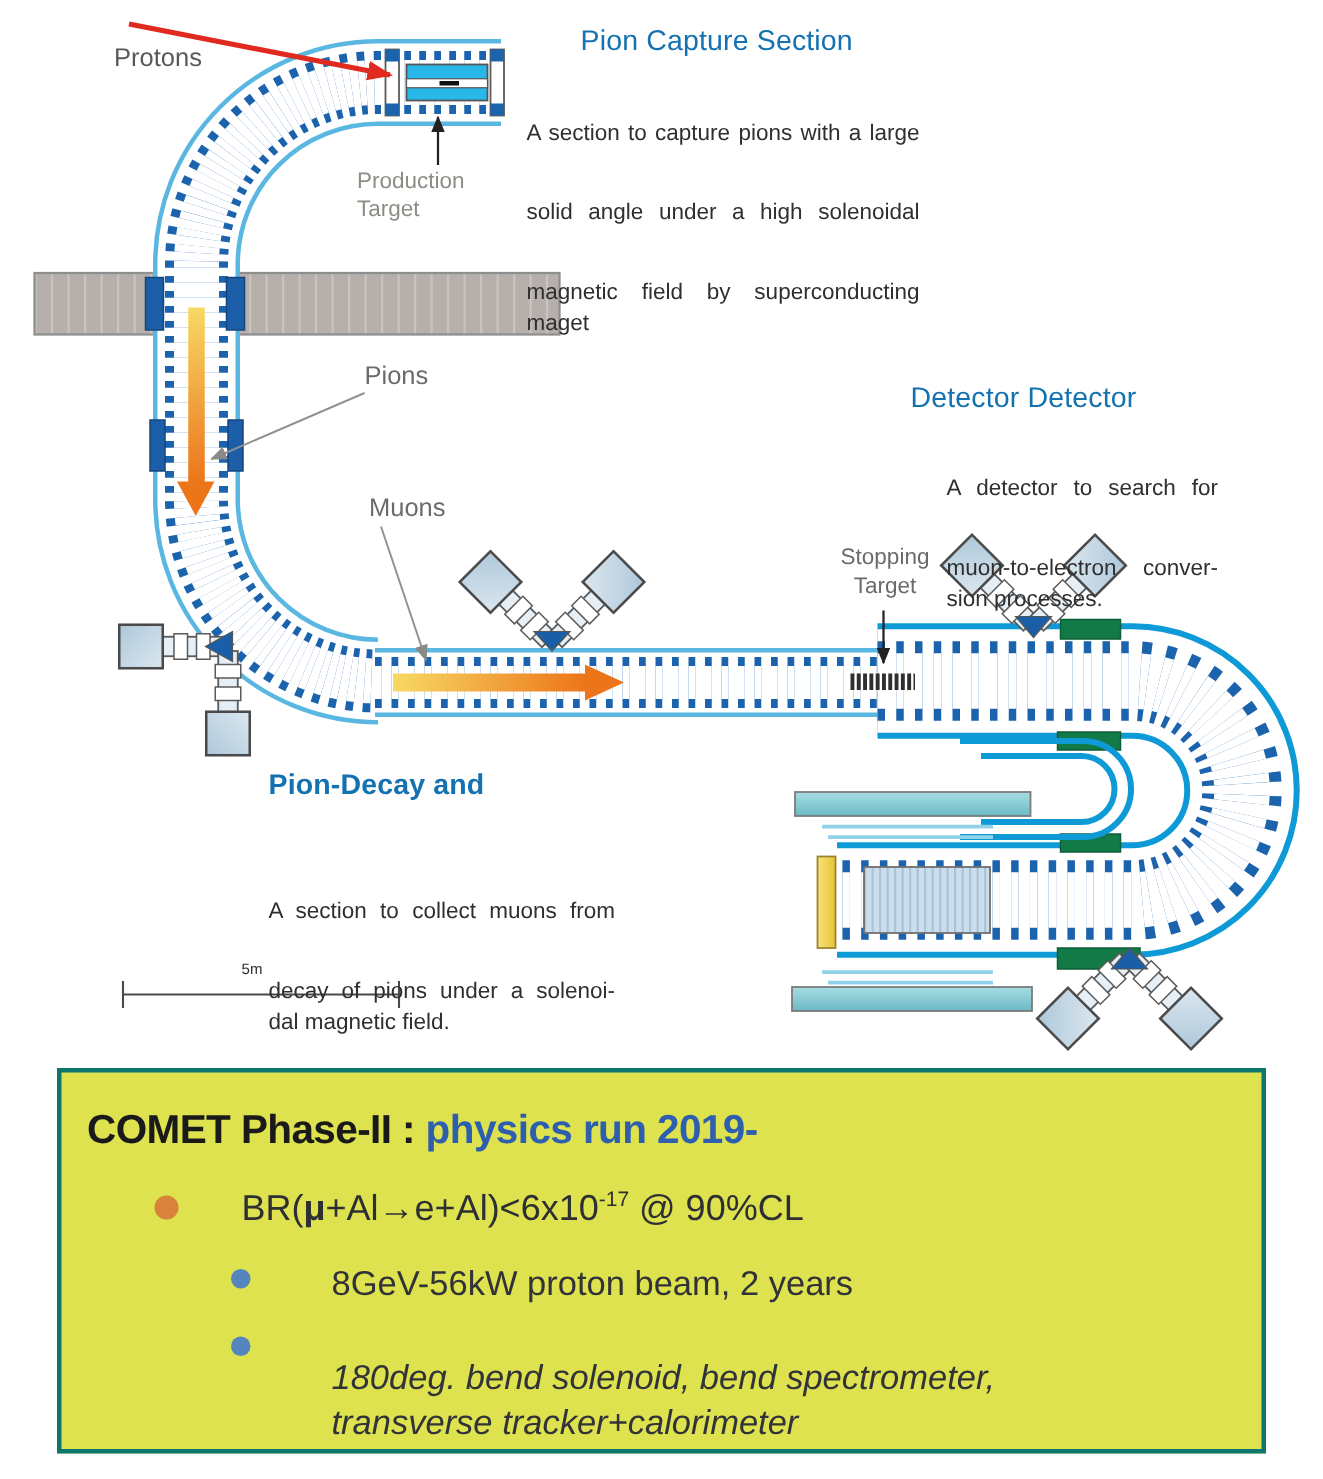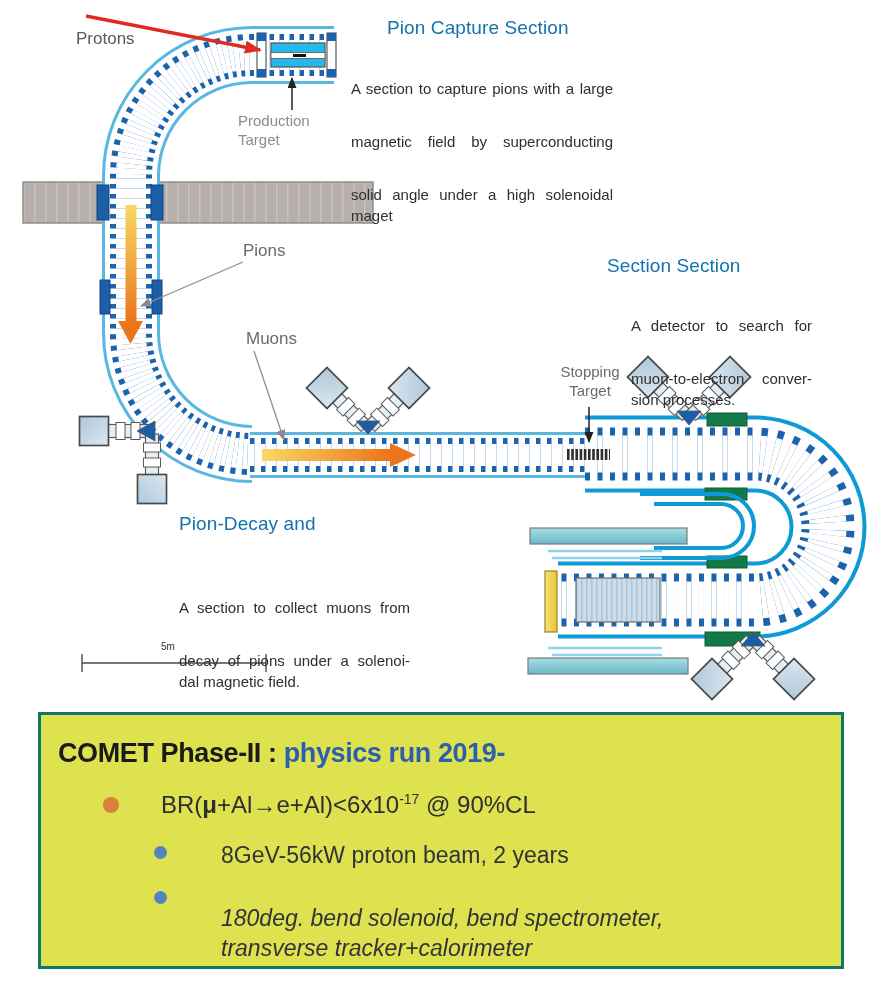--- a/index.html
+++ b/index.html
@@ -15,21 +15,21 @@
   #pions{left:243px;top:241px;}
   #muons{left:246px;top:329px;}
   #prod-target-lbl{left:238px;top:111px;width:110px;color:#8d8d85;
                    font-size:15px;line-height:19px;position:absolute;}
   #stop-target-lbl{left:551px;top:362px;width:78px;text-align:center;color:#6a6b6d;
                    font-size:15px;line-height:19px;position:absolute;}
   #cap-title{left:351px;top:17px;margin-left:36px;}
   #cap-desc{left:351px;top:46px;width:262px;}
   #det-title{left:607px;top:255px;}
   #det-desc{left:631px;top:283px;width:181px;}
-  #pd-title{left:179px;top:511px;line-height:26px;}
+  #pd-title{left:179px;top:511px;line-height:26px;font-weight:bold;}
   #pd-desc{left:179px;top:565px;width:231px;}
   #scale-lbl{position:absolute;left:138px;top:641px;width:60px;text-align:center;
              color:#2e2e2e;font-size:10px;}
   
   #infobox{position:absolute;left:38px;top:712px;width:800px;height:251px;
            background:#dde24e;border:3px solid #0f766e;}
   #ib-title{position:absolute;left:17px;top:23px;font-size:27px;font-weight:bold;
             letter-spacing:-0.4px;white-space:nowrap;color:#1a1a1a;}
   #ib-title .blue{color:#2d5fae;}
   .dot{position:absolute;border-radius:50%;}
@@ -224,26 +224,26 @@
 </div>
 
 <div id="stop-target-lbl">
   <div>Stopping</div>
   <div>Target</div>
 </div>
 
 <div class="heading" id="cap-title">Pion Capture Section</div>
 <div class="desc" id="cap-desc">
   <div class="jline">A section to capture pions with a large</div>
+  <div class="jline">solid angle under a high solenoidal</div>
   <div class="jline">magnetic field by superconducting</div>
-  <div class="jline">solid angle under a high solenoidal</div>
   <div>maget</div>
 </div>
 
-<div class="heading" id="det-title">Section Section</div>
+<div class="heading" id="det-title">Detector Detector</div>
 <div class="desc" id="det-desc">
   <div class="jline">A detector to search for</div>
   <div class="jline">muon-to-electron conver-</div>
   <div>sion processes.</div>
 </div>
 
 <div class="heading" id="pd-title">
   <div>Pion-Decay and</div>
 </div>
 <div class="desc" id="pd-desc">

